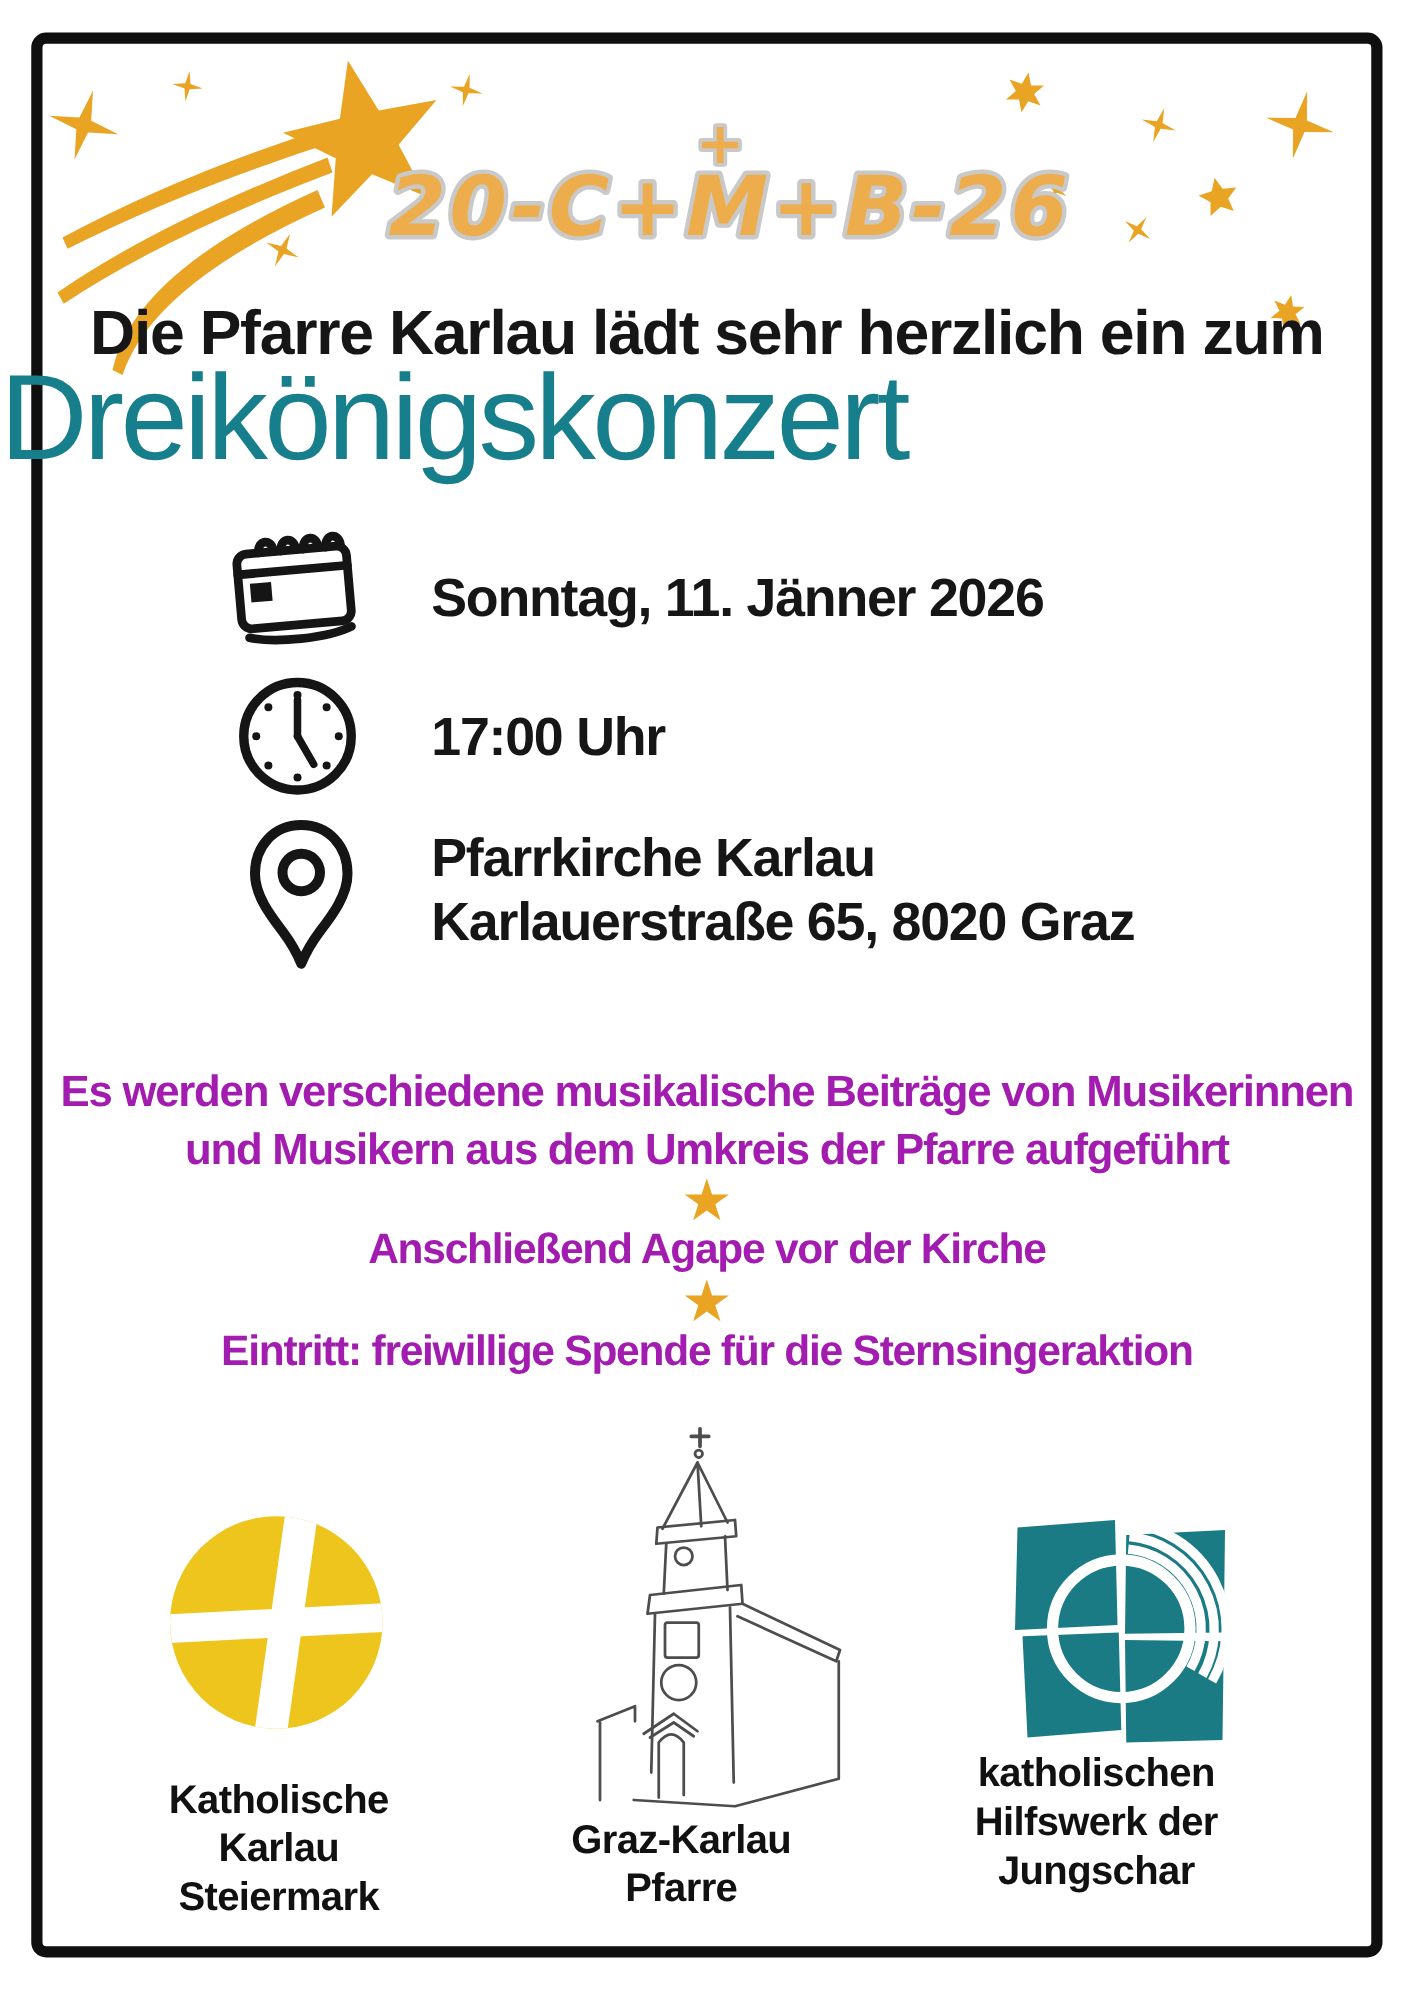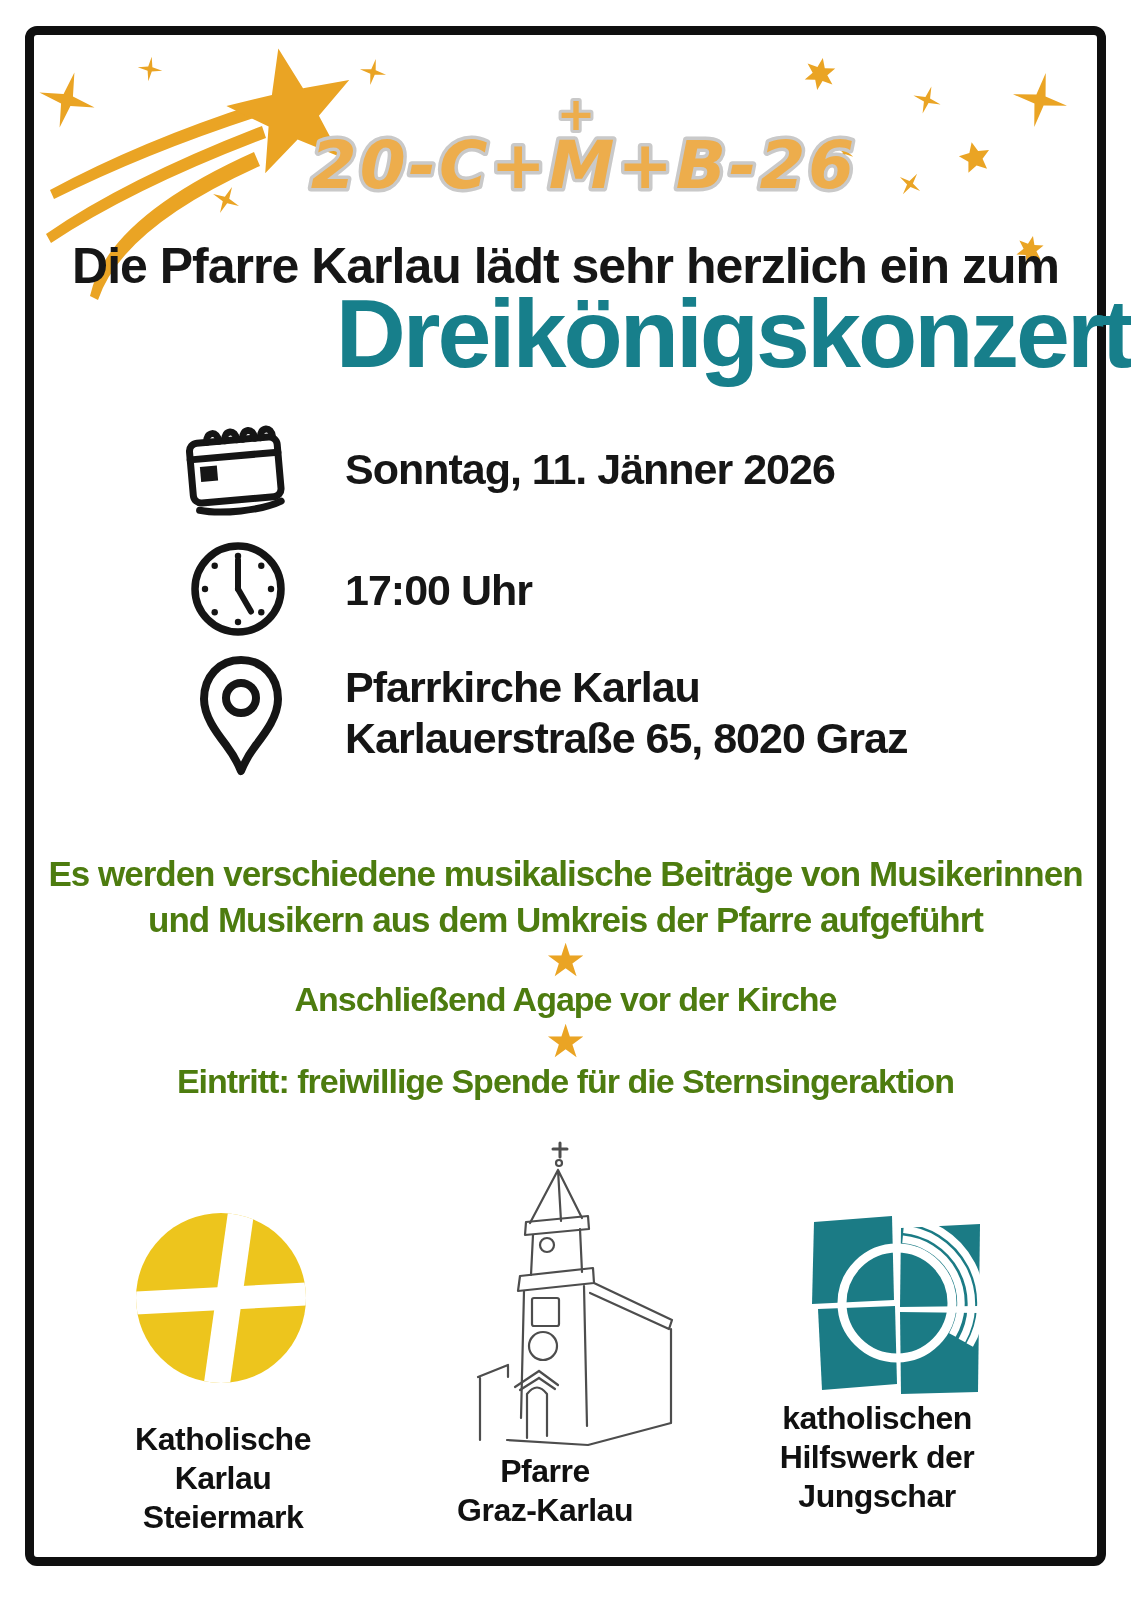--- a/index.html
+++ b/index.html
@@ -22,30 +22,30 @@
   .cmb-cross{
     font-family:"DejaVu Sans",sans-serif;font-weight:bold;font-style:italic;
     font-size:46px;fill:#EDAD4C;stroke:#C9C9C9;stroke-width:6px;
     paint-order:stroke;stroke-linejoin:round;
   }
   .invite{
     position:absolute;left:0;top:237px;width:100%;text-align:center;
     font-size:50px;font-weight:bold;color:#161616;letter-spacing:-1px;
   }
   .title{
-    position:absolute;left:0;top:281px;width:100%;margin:0;text-align:right;
-    font-size:97px;font-weight:bold;color:#177F8B;letter-spacing:-3px;line-height:1.1;
+    position:absolute;left:0;top:281px;width:100%;margin:0;text-align:left;
+    font-size:97px;font-weight:normal;color:#177F8B;letter-spacing:-3px;line-height:1.1;
   }
   .detail-icon{position:absolute;}
   .detail-text{
     position:absolute;left:345px;color:#161616;font-weight:bold;
     font-size:43px;letter-spacing:-1px;line-height:51px;white-space:nowrap;
   }
   .teal-line{
-    position:absolute;left:0;width:100%;text-align:center;color:#4d7c0f;
+    position:absolute;left:0;width:100%;text-align:center;color:#a21caf;
     font-weight:bold;font-size:35px;letter-spacing:-1px;white-space:nowrap;
   }
   .sep-star{
     position:absolute;left:0;width:100%;text-align:center;color:#EAA424;
     font-size:46px;line-height:46px;
   }
   .logo{position:absolute;}
   .logo-label{
     position:absolute;text-align:center;color:#111;font-weight:bold;
     font-size:32px;line-height:39px;letter-spacing:-0.5px;
@@ -116,21 +116,21 @@
       <rect x="15" y="25" width="88" height="60" rx="8" fill="#ffffff"></rect>
       <line x1="15" y1="41" x2="103" y2="41"></line>
       <rect x="24" y="49" width="17" height="15" fill="#151515" stroke="none"></rect>
       <path d="M33 25 c0 -11 12 -11 12 0"></path>
       <path d="M51 25 c0 -11 12 -11 12 0"></path>
       <path d="M69 25 c0 -11 12 -11 12 0"></path>
       <path d="M87 25 c0 -11 12 -11 12 0"></path>
       <path d="M20 92 c20 6 62 6 82 -2"></path>
     </g>
   </svg>
-  <div class="detail-text" style="top:444px;">Sonntag, 11. Jänner 2026</div>
+  <div class="detail-text" style="top:454px;">Sonntag, 11. Jänner 2026</div>
 
   <svg class="detail-icon" style="left:190px;top:540px;" width="96" height="98" viewBox="0 0 96 98">
     <circle cx="48" cy="49" r="43" fill="none" stroke="#151515" stroke-width="7.5"></circle>
     <g fill="#151515">
       <circle cx="48" cy="16" r="3.2"></circle>
         <circle cx="71.3" cy="25.7" r="3.2"></circle>
       <circle cx="81" cy="49" r="3.2"></circle>
         <circle cx="71.3" cy="72.3" r="3.2"></circle>
       <circle cx="48" cy="82" r="3.2"></circle>
         <circle cx="24.7" cy="72.3" r="3.2"></circle>
@@ -213,22 +213,22 @@
       <path d="M96.4,7.4 A84,84 0 0 1 161.7,133" stroke-width="7.5"></path>
     </g>
   </svg>
 
   <div class="logo-label" style="left:98px;top:1420px;width:250px;">
     <div>Katholische</div>
     <div>Karlau</div>
     <div>Steiermark</div>
   </div>
   <div class="logo-label" style="left:420px;top:1452px;width:250px;">
+    <div>Graz-Karlau</div>
     <div>Pfarre</div>
-    <div>Graz-Karlau</div>
   </div>
   <div class="logo-label" style="left:732px;top:1399px;width:290px;">
     <div>katholischen</div>
     <div>Hilfswerk der</div>
     <div>Jungschar</div>
   </div>
 
 </div>
 
 </body></html>

